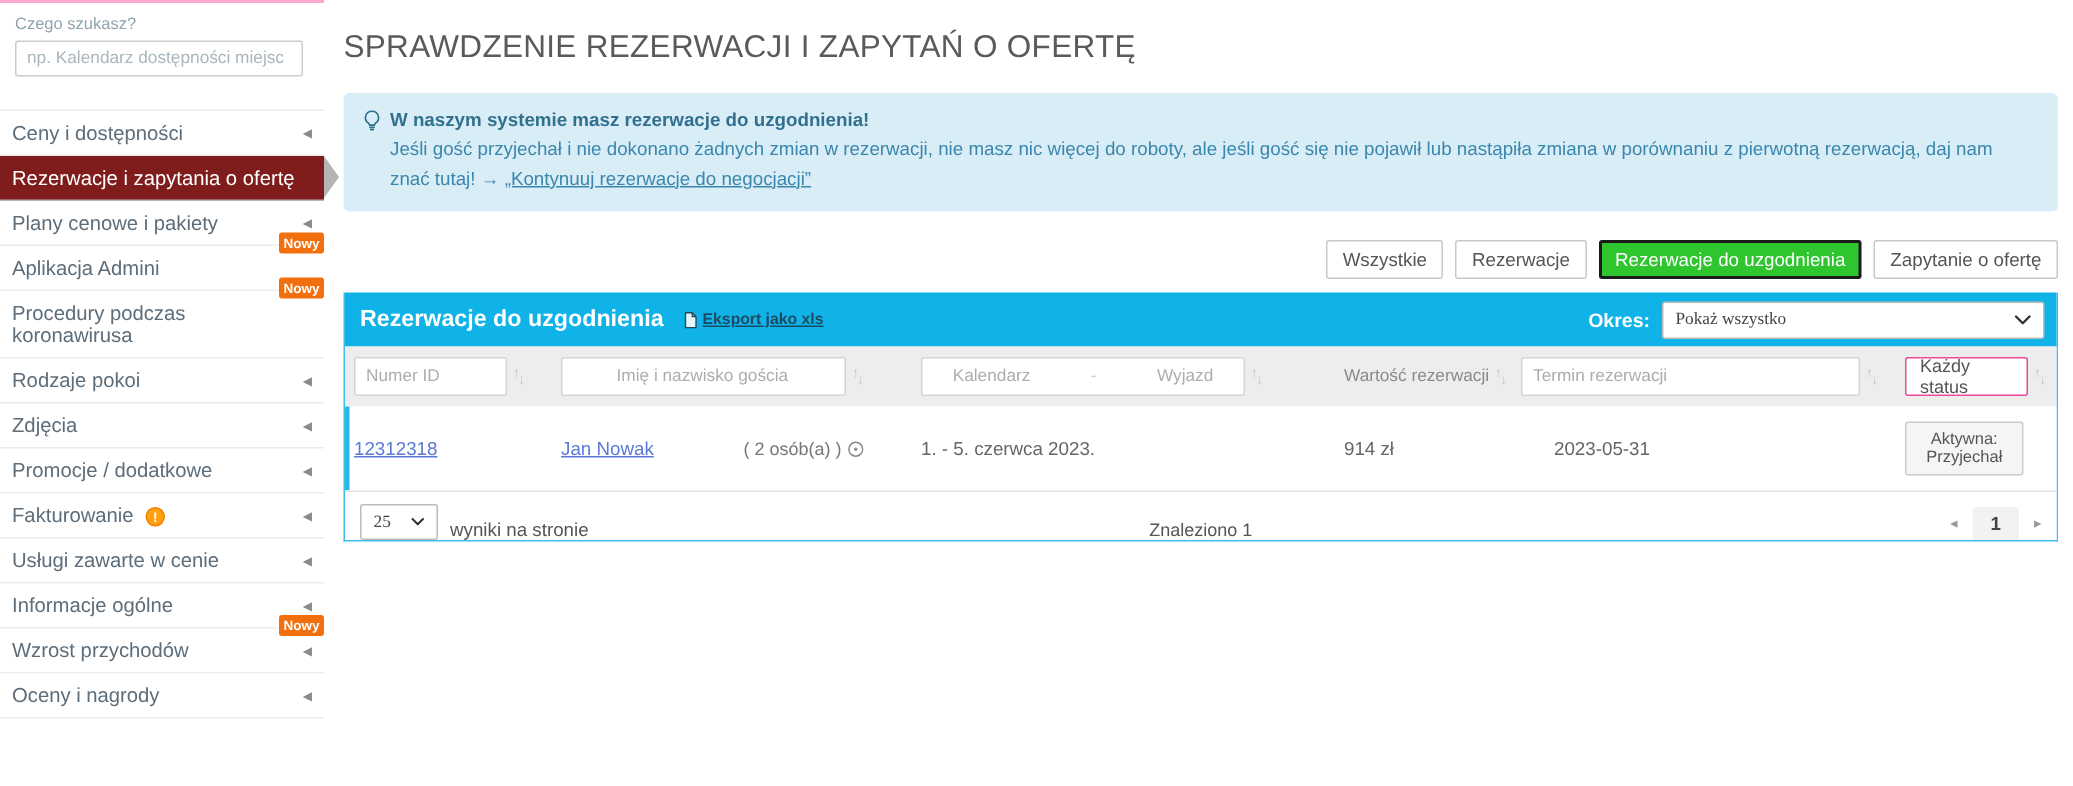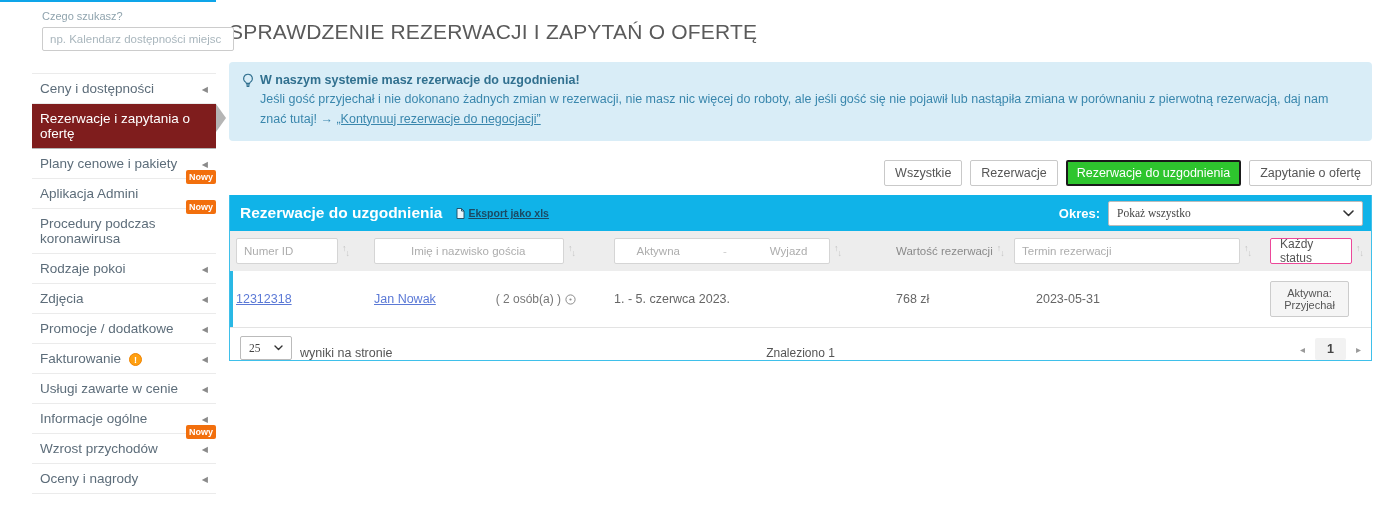--- a/index.html
+++ b/index.html
@@ -1,21 +1,21 @@
 <!DOCTYPE html>
 <html><head>
 <meta charset="utf-8">
 <style>
   * { margin:0; padding:0; box-sizing:border-box; }
   html,body { width:1382px; height:524px; overflow:hidden; background:#fff;
     font-family:"Liberation Sans","DejaVu Sans",sans-serif; }
   .page { display:flex; width:1382px; height:524px; }
 
   
-  .sidebar { width:216px; min-width:216px; border-top:2px solid #0ea5e9; position:relative;padding-left:32px; }
+  .sidebar { width:216px; min-width:216px; border-top:2px solid #f9a8d4; position:relative; }
   .search-wrap { padding:8px 10px 4px 10px; }
   .search-label { font-size:11px; color:#90a4ae; margin-bottom:5px; }
   .search-input { width:192px; height:24px; border:1px solid #ccc; border-radius:2px;
     font-size:11.5px; color:#555; padding:0 7px; outline:none;
     font-family:"Liberation Sans","DejaVu Sans",sans-serif; }
   .search-input::placeholder { color:#a9b6bd; }
   .menu { margin-top:18px; }
   .menu-item { position:relative; padding:7px 12px 7px 8px; font-size:13.5px; color:#5d6d7a;
     border-bottom:1px solid #ebebeb; cursor:pointer; min-height:27px; }
   .menu-item:first-child { border-top:1px solid #ebebeb; }
@@ -186,21 +186,21 @@
         <div class="cell c1">
           <input class="tbl-input" type="text" placeholder="Numer ID" style="">
           <span class="sort"><span class="up">↑</span><span class="dn">↓</span></span>
         </div>
         <div class="cell c2">
           <input class="tbl-input" type="text" placeholder="Imię i nazwisko gościa" style="">
           <span class="sort"><span class="up">↑</span><span class="dn">↓</span></span>
         </div>
         <div class="cell c3">
           <span class="range-box">
-            <span>Aktywna</span>
+            <span>Kalendarz</span>
             <span class="range-dash">-</span>
             <span>Wyjazd</span>
           </span>
           <span class="sort"><span class="up">↑</span><span class="dn">↓</span></span>
         </div>
         <div class="cell c4">
           <span class="plain-col-label">Wartość rezerwacji</span>
           <span class="sort"><span class="up">↑</span><span class="dn">↓</span></span>
         </div>
         <div class="cell c5">
@@ -226,21 +226,21 @@
                 <circle cx="5.5" cy="5.5" r="4.6" fill="none" stroke="#8a8a8a" stroke-width="1"></circle>
                 <circle cx="5.5" cy="5.5" r="1.1" fill="#8a8a8a"></circle>
               </svg>
             </span>
           </span>
         </div>
         <div class="cell">
           <span class="cell-text">1. - 5. czerwca 2023.</span>
         </div>
         <div class="cell c4d">
-          <span class="cell-text">768 zł</span>
+          <span class="cell-text">914 zł</span>
         </div>
         <div class="cell c5d">
           <span class="cell-text">2023-05-31</span>
         </div>
         <div class="cell">
           <button class="status-btn">Aktywna: Przyjechał</button>
         </div>
       </div>
 
       <div class="table-footer">

